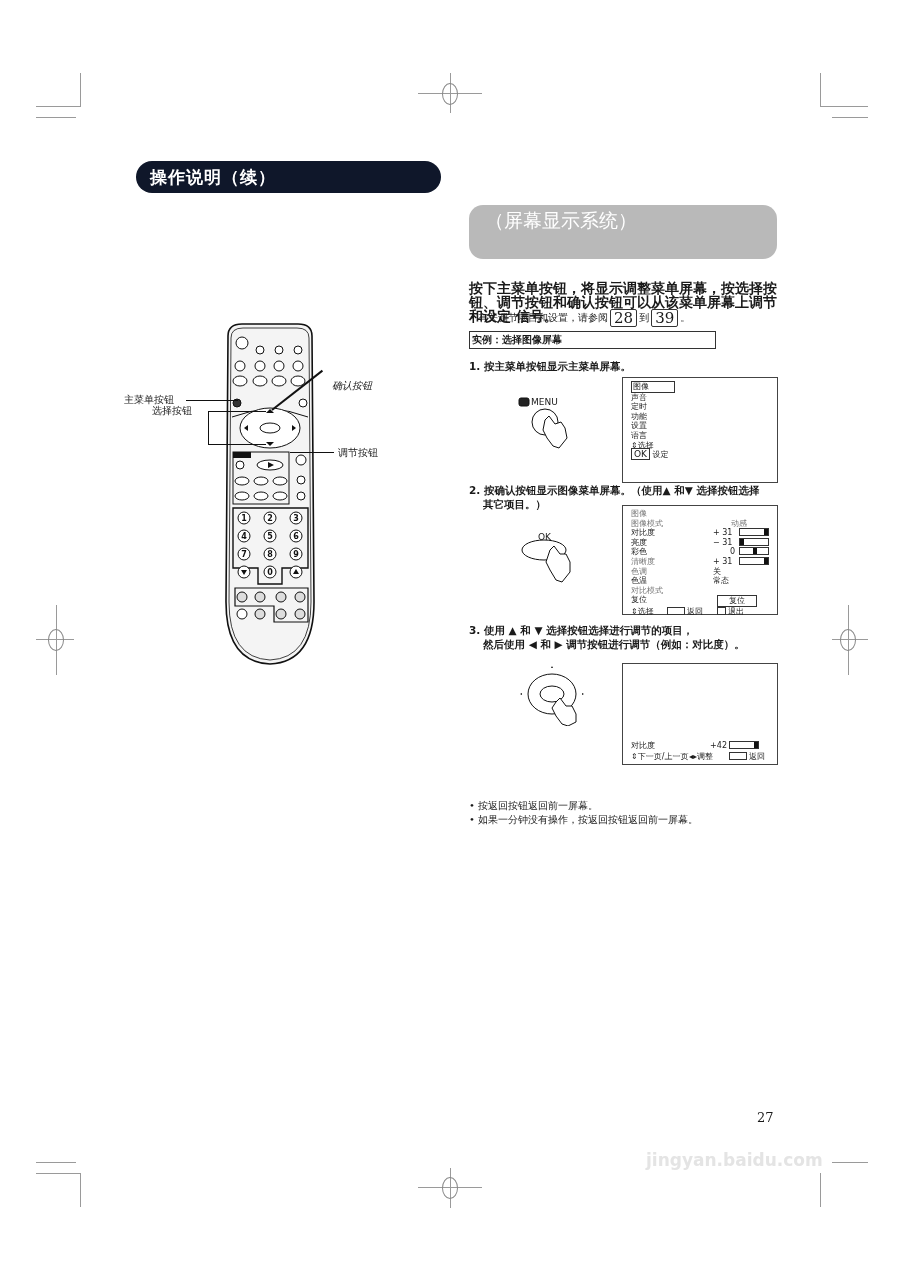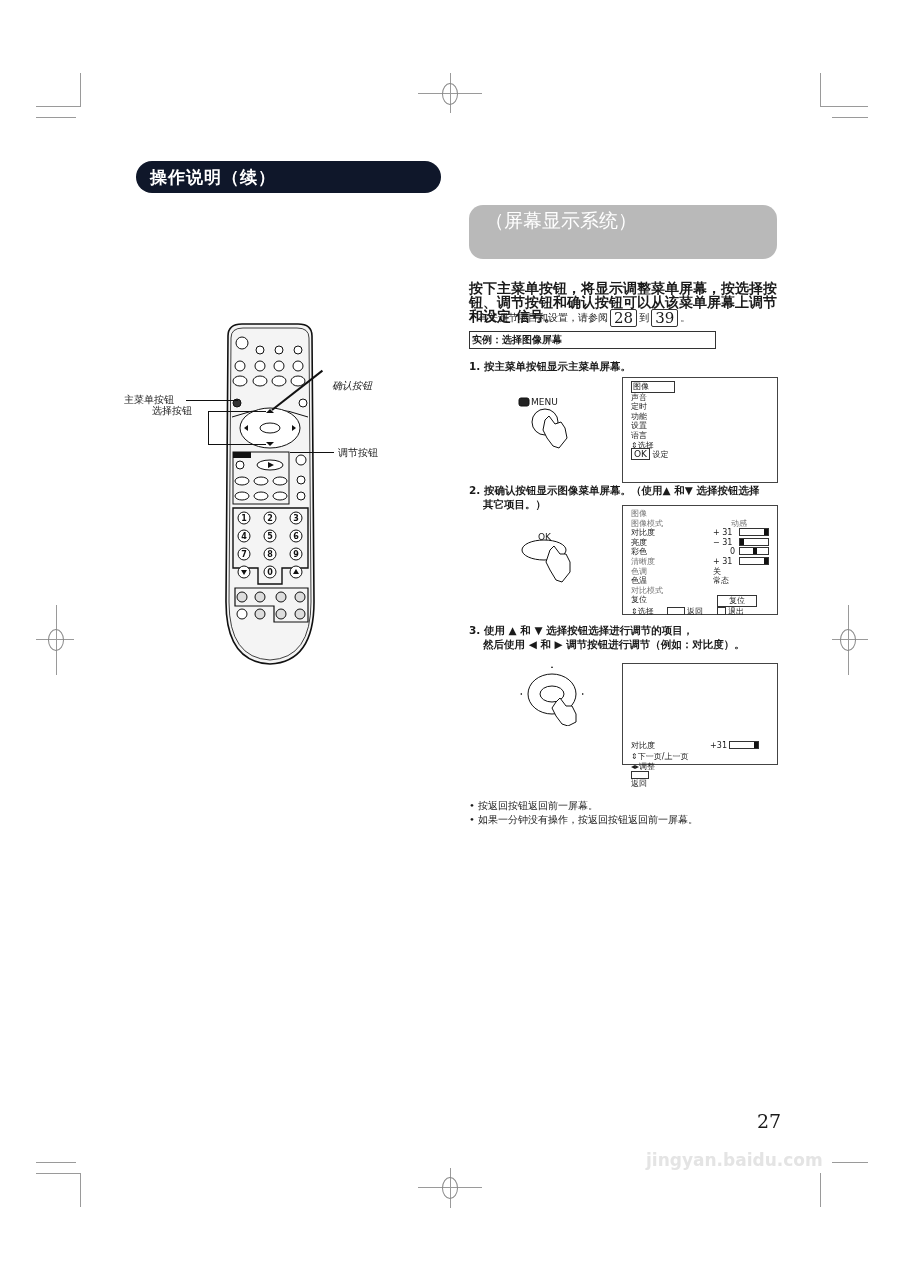--- a/index.html
+++ b/index.html
@@ -21,21 +21,21 @@
   .pgbox { display: inline-block; border: 1px solid #333; padding: 0 3px; font-size: 15px; line-height: 16px; font-family: "DejaVu Serif", serif; border-radius: 2px; }
   .example { left: 469px; top: 331px; width: 247px; height: 18px; border: 1px solid #333; font-size: 10px; font-weight: bold; line-height: 16px; padding-left: 2px; }
   .step { font-size: 10.5px; font-weight: bold; line-height: 14px; }
   .screen { position: absolute; border: 1px solid #444; background: #fff; font-size: 8px; line-height: 9.6px; }
   .screen .row { display: flex; }
   .light { color: #777; font-family: "DejaVu Serif", serif; }
   .bar { display: inline-block; width: 30px; height: 8px; border: 1px solid #333; position: relative; vertical-align: middle; }
   .bar .knob { position: absolute; top: 0; width: 4px; height: 6px; background: #111; }
   .okbox { border: 1px solid #333; padding: 0 2px; font-size: 9px; }
   .bullets { left: 469px; top: 799px; font-size: 10px; font-family: "DejaVu Serif", serif; line-height: 14px; }
-  .pageno { left: 757px; top: 1110px; font-size: 19px; font-family: "DejaVu Serif", serif; }
+  .pageno { left: 757px; top: 1110px; font-size: 13px; font-family: "DejaVu Serif", serif; }
   .callout { position: absolute; font-size: 10px; font-family: "DejaVu Serif", serif; }
   .line { position: absolute; background: #111; }
   .watermark { left: 640px; top: 1150px; color: #e4e4e4; font-weight: bold; }
 </style>
 </head>
 <body>
 
 <div class="cm" style="left:36px;top:106px;width:45px;height:1px;"></div>
 <div class="cm" style="left:80px;top:73px;width:1px;height:34px;"></div>
 <div class="cm" style="left:36px;top:117px;width:40px;height:1px;"></div>
@@ -266,26 +266,26 @@
     <ellipse cx="34" cy="30" rx="12" ry="8" fill="none" stroke="#111"></ellipse>
     <polygon points="33,4 35,4 34,2" fill="#111"></polygon>
     <polygon points="4,29 4,31 2,30" fill="#111"></polygon>
     <polygon points="64,29 64,31 66,30" fill="#111"></polygon>
     <path d="M38,38 L42,34 L48,42 L54,42 L58,50 L58,58 L50,62 L44,60 L38,52 L34,44 Z" fill="#fff" stroke="#111"></path>
   </svg>
 </div>
 <div class="screen" style="left:622px;top:663px;width:156px;height:102px;padding:0 8px;">
   <div class="row" style="position:absolute;top:77px;left:8px;width:140px;">
     <span style="width:72px">对比度</span>
-    <span style="width:26px;text-align:right;padding-right:2px">+31</span>
+    <span style="width:26px;text-align:right;padding-right:2px">+42</span>
     <span class="bar">
         <span class="knob" style="right:0"></span>
       </span>
   </div>
-  <div class="row" style="position:absolute;top:88px;left:8px;width:140px;flex-direction:column;">
+  <div class="row" style="position:absolute;top:88px;left:8px;width:140px;">
     <span style="width:58px">⇕下一页/上一页</span>
     <span style="width:40px">◂▸调整</span>
     <span style="border:1px solid #333;width:18px;height:8px;margin-right:2px"></span>
     <span>返回</span>
   </div>
 </div>
 
 <div class="abs bullets">
   <div>• 按返回按钮返回前一屏幕。</div>
   <div>• 如果一分钟没有操作，按返回按钮返回前一屏幕。</div>

